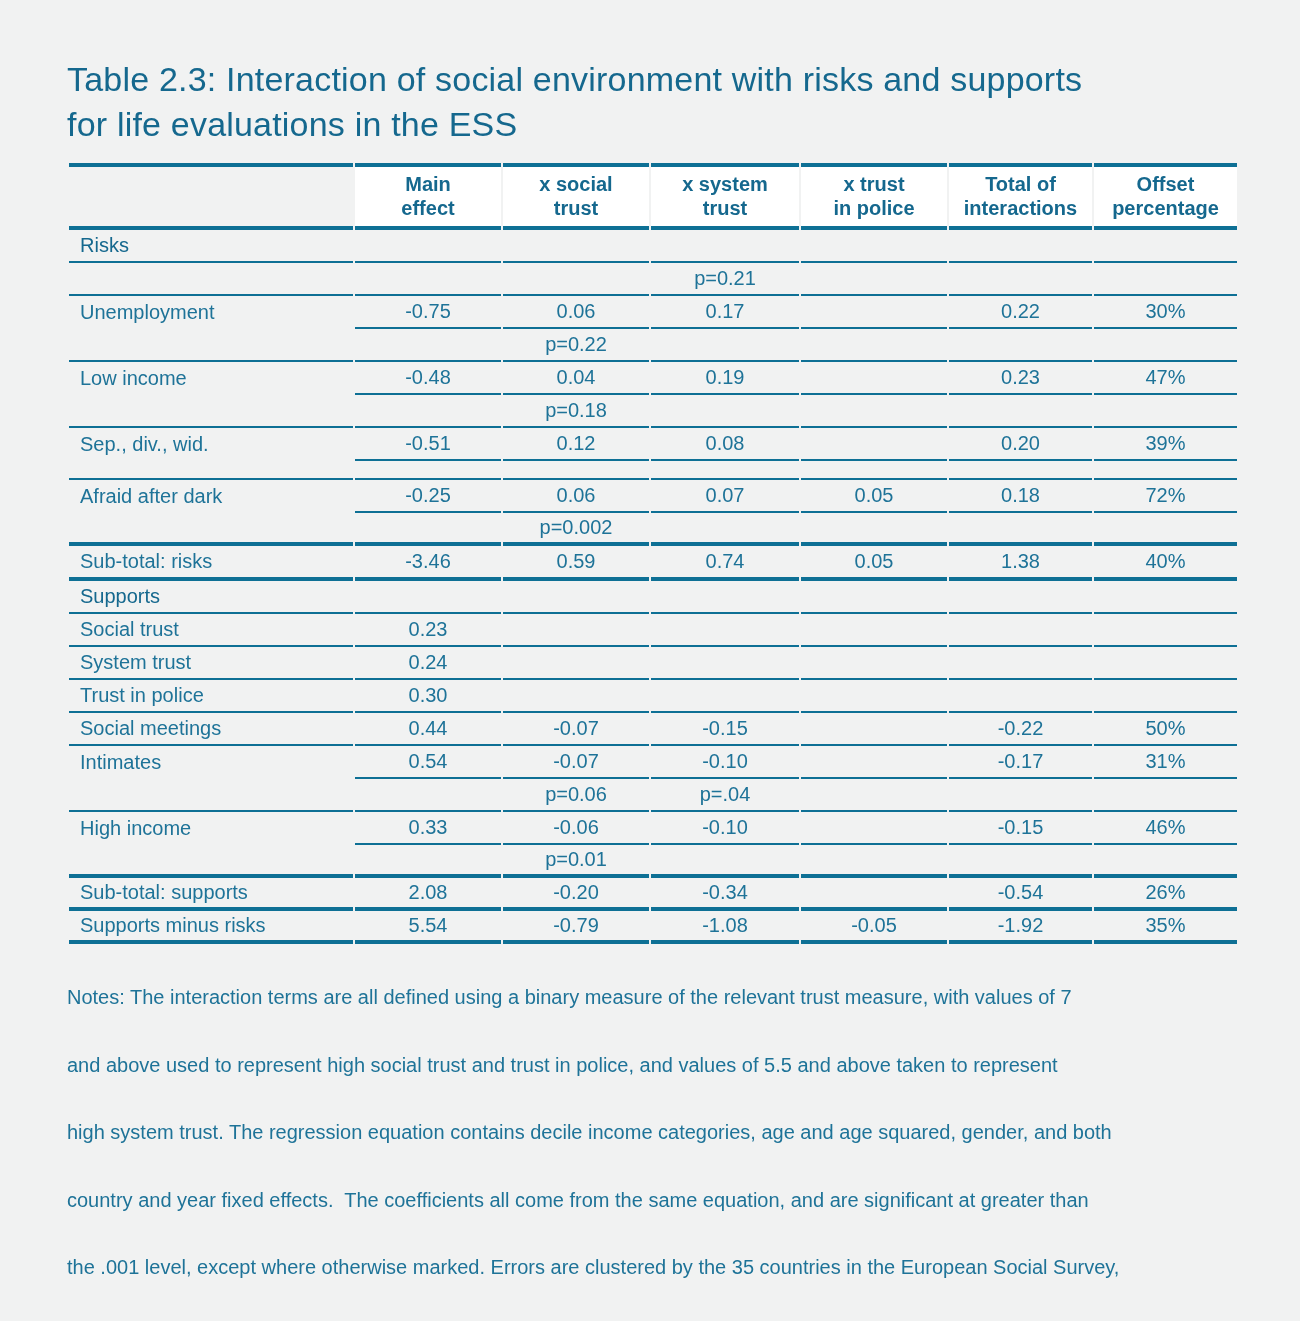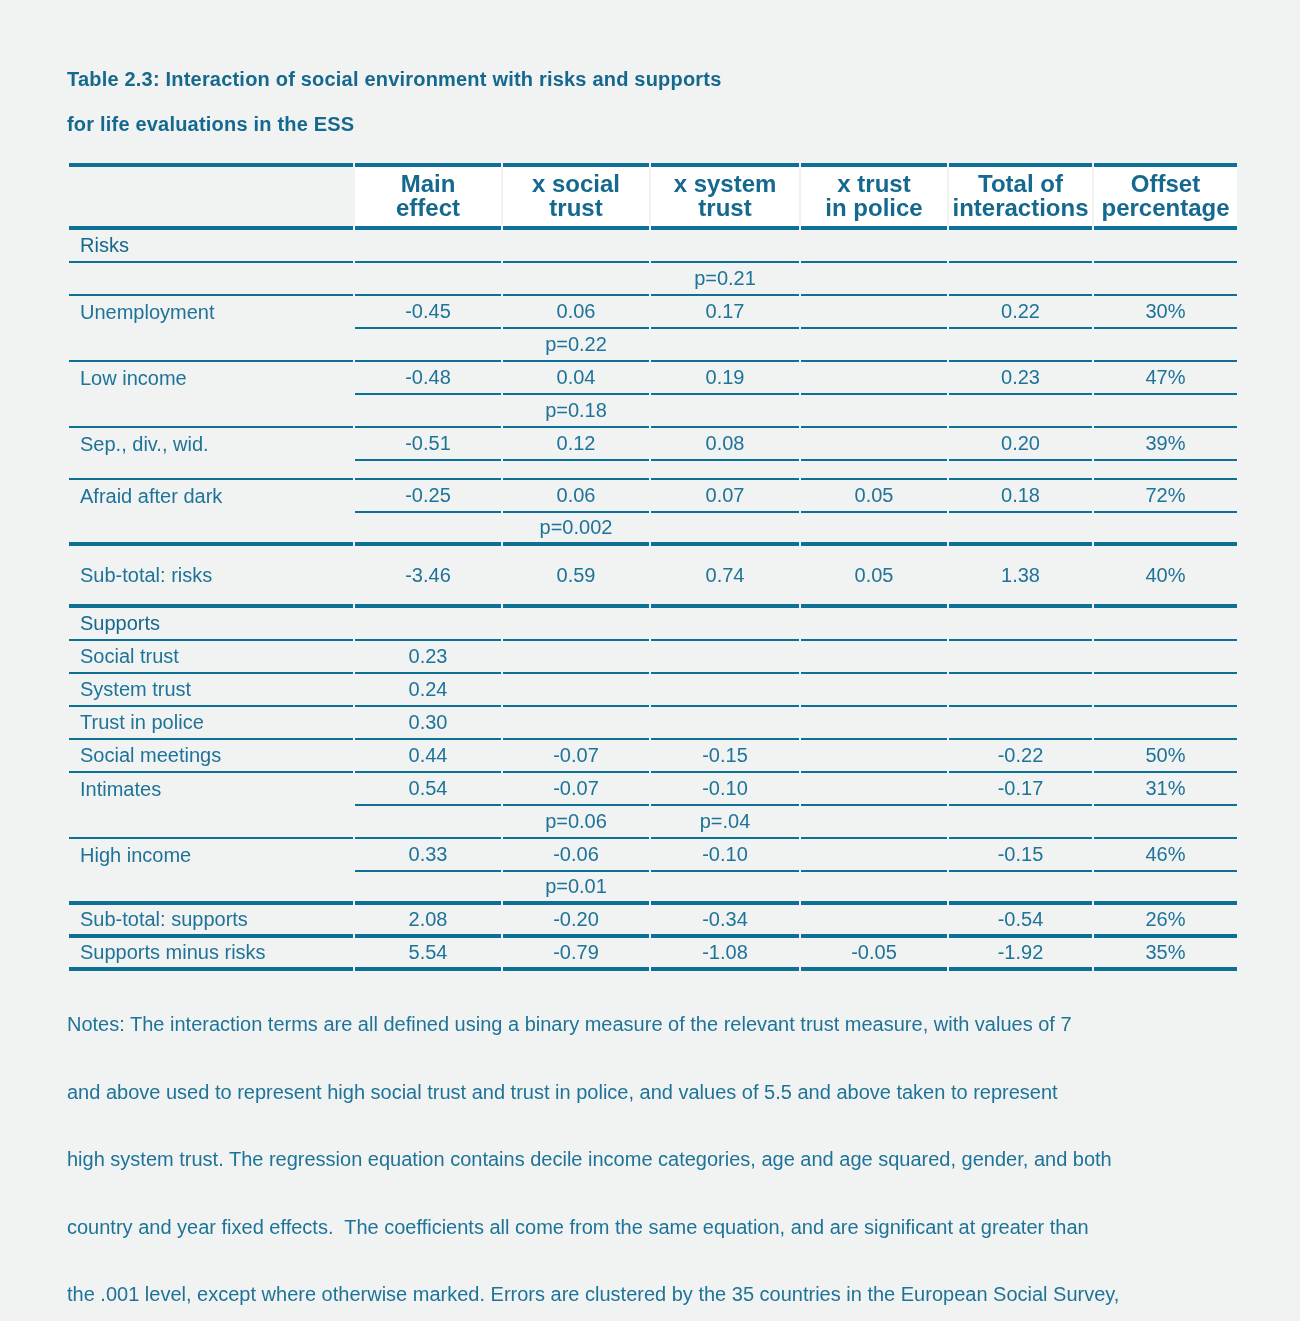--- a/index.html
+++ b/index.html
@@ -14,58 +14,58 @@
   body{
     background:var(--background);
     font-family:"Liberation Sans",sans-serif;
     overflow:hidden;
   }
   .content{width:1172px;margin-left:67px;}
   .title{
     padding-top:57px;
     margin-bottom:16px;
     color:var(--teal_dark);
-    font-weight:bold;
-    font-size:20px;
+    font-weight:normal;
+    font-size:34px;
     line-height:45px;
     letter-spacing:.2px;
   }
   .title span{display:block;}
   table.tbl{
     width:1172px;
     table-layout:fixed;
     border-collapse:separate;
     border-spacing:2px 0;
   }
   thead th, thead td{
     border-top:4px solid var(--rule);
     border-bottom:4px solid var(--rule);
   }
   thead th{
     background:var(--header_band);
     color:var(--teal_dark);
-    font-size:24px;
+    font-size:20px;
     line-height:24px;
     font-weight:bold;
     text-align:center;
     white-space:pre-line;
     padding:5px 0 6px 0;
   }
   thead td.corner{background:transparent;}
   tbody td{
     color:var(--teal_text);
     font-size:20px;
     height:33px;
     vertical-align:middle;
   }
   td.lbl{text-align:left;padding-left:11px;}
   td.num{text-align:center;}
   tr.t-section td.lbl{font-weight:normal;color:var(--teal_dark);}
   tr.t-spacer td{height:19px;}
-  tr.tall td{height:62px;}
+  tr.tall td{height:35px;}
   tr.r-thin td{border-bottom:2px solid var(--rule);}
   tr.r-partial td{border-bottom:2px solid var(--rule);}
   tr.r-partial td.lbl{border-bottom:0;}
   tr.r-thick td{border-bottom:4px solid var(--rule);}
   .notes{
     margin-top:37px;
     color:var(--teal_text);
     font-size:20px;
     line-height:27.5px;
   }
@@ -122,21 +122,21 @@
           <td class="lbl"></td>
           <td class="num"></td>
           <td class="num"></td>
           <td class="num">p=0.21</td>
           <td class="num"></td>
           <td class="num"></td>
           <td class="num"></td>
         </tr>
         <tr class="r-partial t-data">
           <td class="lbl">Unemployment</td>
-          <td class="num">-0.45</td>
+          <td class="num">-0.75</td>
           <td class="num">0.06</td>
           <td class="num">0.17</td>
           <td class="num"></td>
           <td class="num">0.22</td>
           <td class="num">30%</td>
         </tr>
         <tr class="r-thin t-p">
           <td class="lbl"></td>
           <td class="num"></td>
           <td class="num">p=0.22</td>

